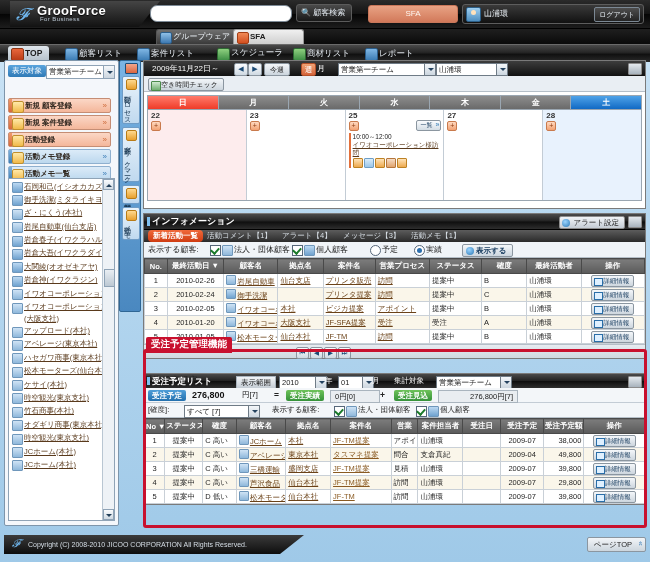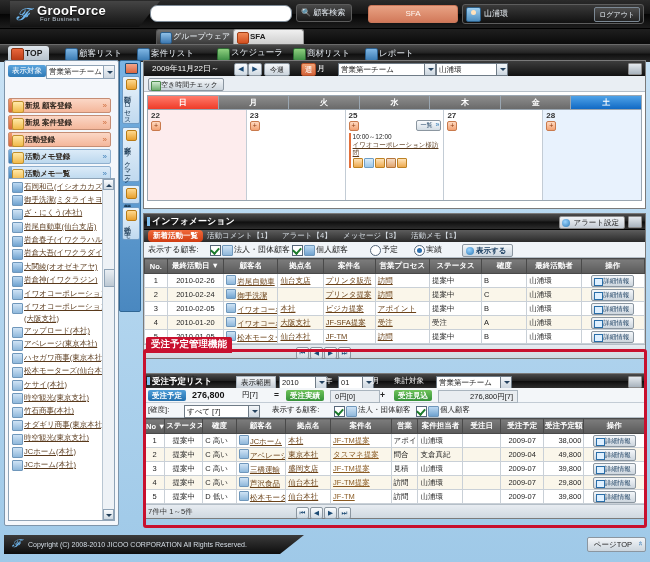--- a/index.html
+++ b/index.html
@@ -822,27 +822,20 @@
                 <td class="l"><span class="lnk b">JF-TM</span></td>
                 <td class="l">訪問</td>
                 <td class="l">山浦環</td>
                 <td></td>
                 <td>2009-07</td>
                 <td class="r">39,800</td>
                 <td><span class="detbtn">詳細情報</span></td>
               </tr>
             </tbody>
         </table>
-        <div class="pager">
-          <span class="cnt">7件中 1～5件</span>
-          <span class="pgb" style="left:152px;">⏮</span>
-          <span class="pgb" style="left:166px;">◀</span>
-          <span class="pgb" style="left:180px;">▶</span>
-          <span class="pgb" style="left:194px;">⏭</span>
-        </div>
       </div>
     </div>
 
     <div class="hl"></div>
     <div class="hltag">受注予定管理機能</div>
 
     <div class="foot">
       <div class="fbar">
         <span class="fl">𝓕</span>
         <span class="ft">Copyright (C) 2008-2010 JICOO CORPORATION All Rights Reserved.</span>

